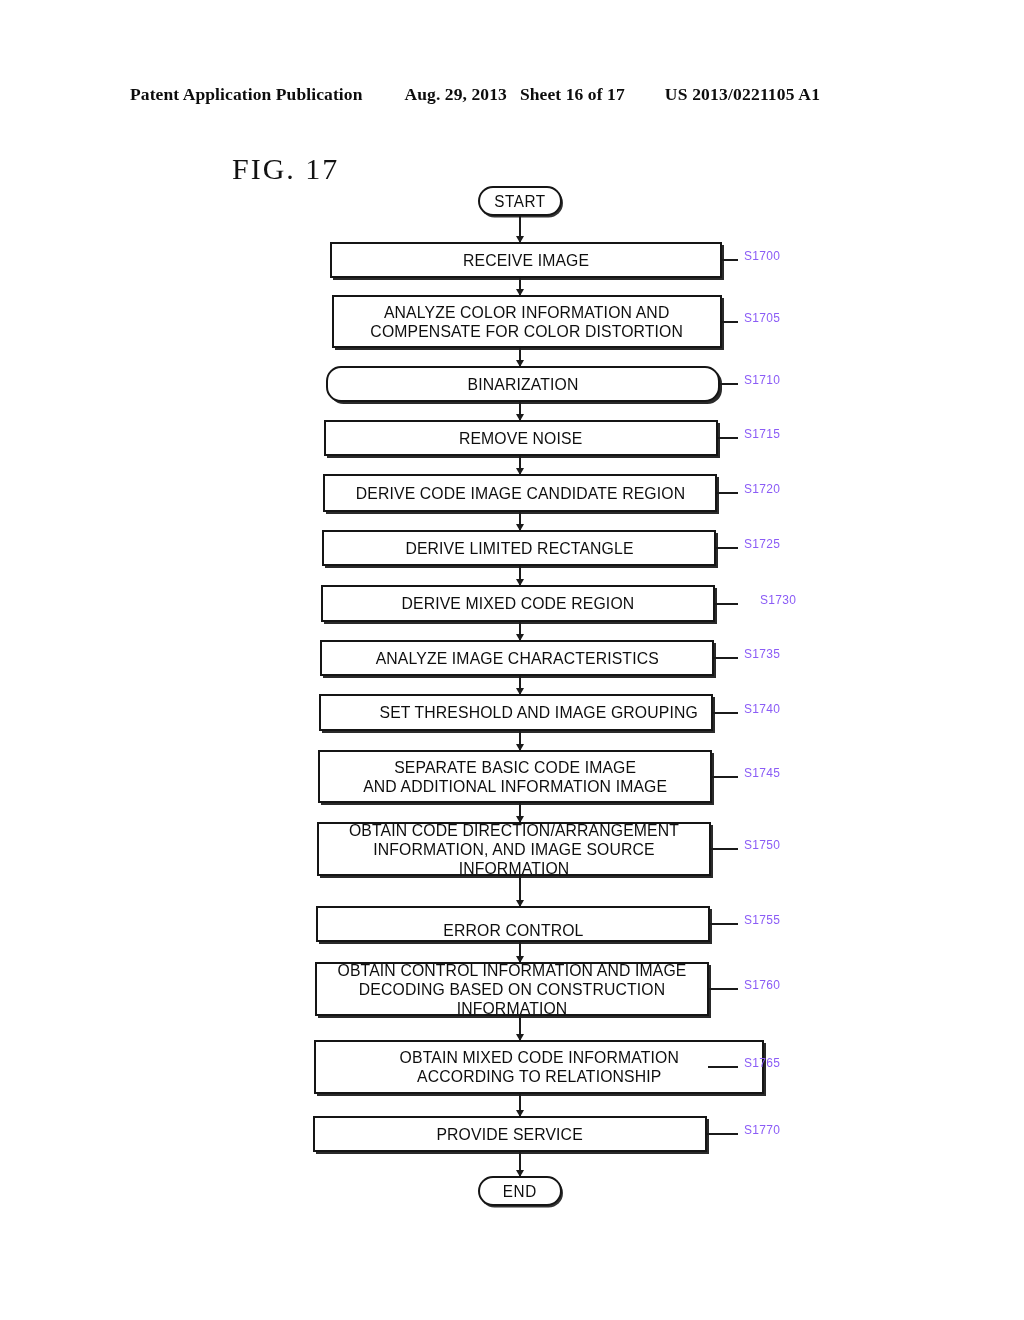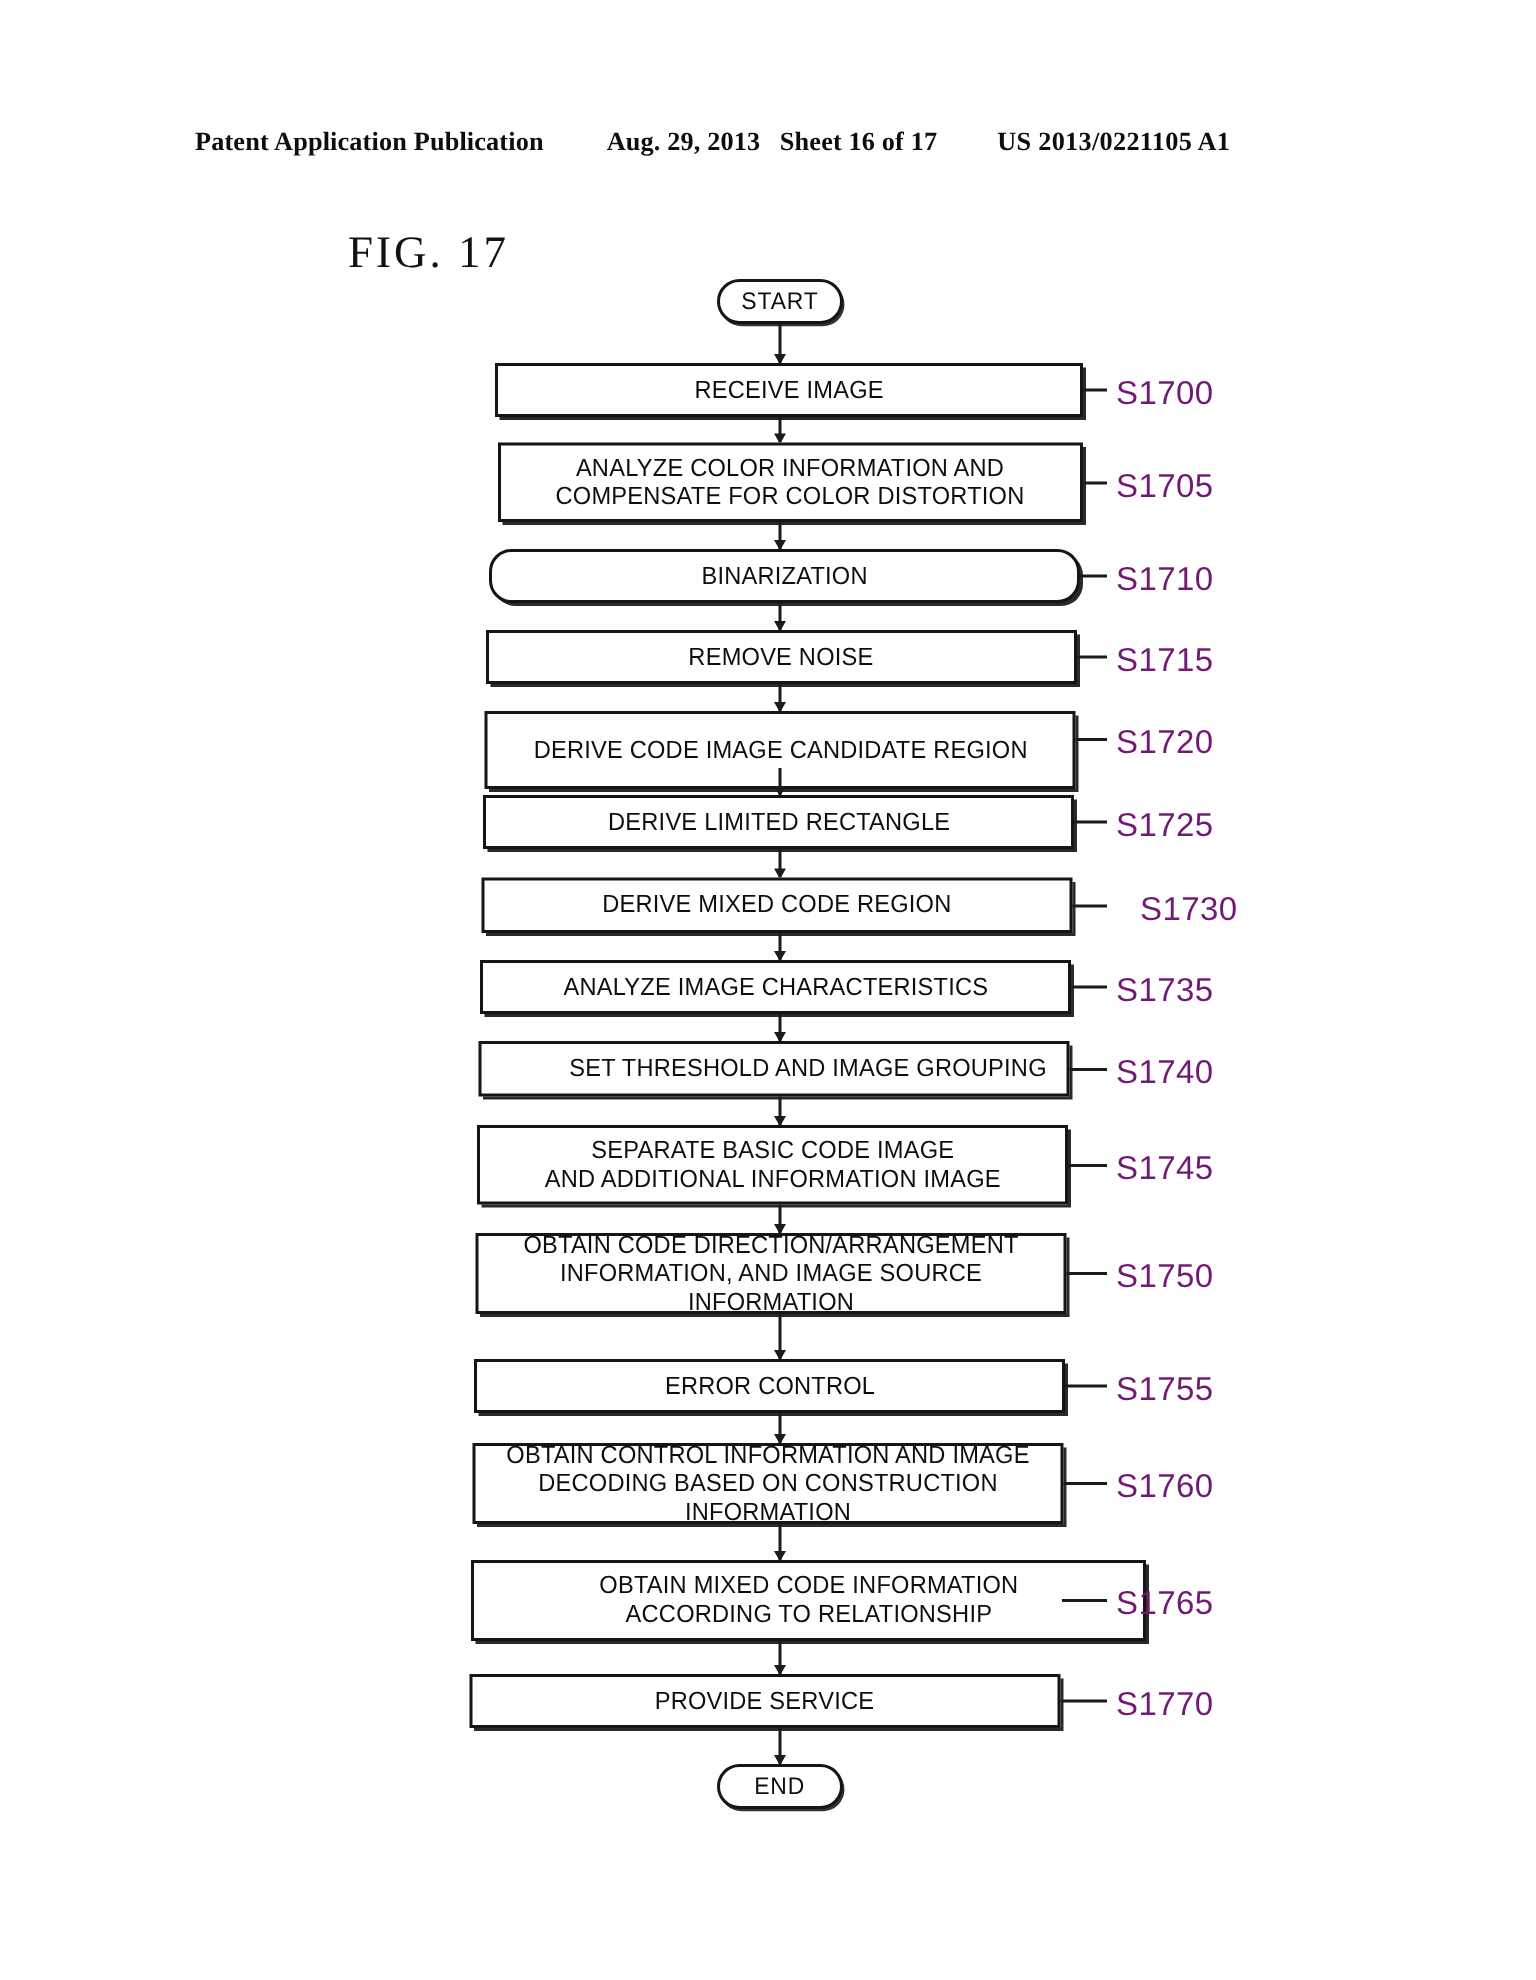--- a/index.html
+++ b/index.html
@@ -106,23 +106,23 @@
     height: 0;
     border-left: 4px solid transparent;
     border-right: 4px solid transparent;
     border-top: 7px solid #1b1b1b;
   }
 
   
   .step-label {
     position: absolute;
     font-family: "Liberation Sans", sans-serif;
-    font-size: 22px;
+    font-size: 12px;
     letter-spacing: 0.3px;
-    color: #701a75;
+    color: #8b5cf6;
     white-space: nowrap;
   }
   .leader {
     position: absolute;
     height: 2px;
     background: #1b1b1b;
   }
 </style>
 </head>
 <body>
@@ -159,21 +159,21 @@
     </div>
     <div class="leader" style="left: 720px; top: 383px; width: 18px;"></div>
     <div class="step-label" style="left: 744px; top: 373px;">S1710</div>
     <div class="connector" style="left: 519px; top: 402px; height: 18px;"></div>
     <div class="node" style="left: 324px; top: 420px; width: 394px; height: 36px;">
       <span class="node-text">REMOVE NOISE</span>
     </div>
     <div class="leader" style="left: 718px; top: 437px; width: 20px;"></div>
     <div class="step-label" style="left: 744px; top: 427px;">S1715</div>
     <div class="connector" style="left: 519px; top: 456px; height: 18px;"></div>
-    <div class="node" style="left: 323px; top: 474px; width: 394px; height: 52px;">
+    <div class="node" style="left: 323px; top: 474px; width: 394px; height: 38px;">
       <span class="node-text">DERIVE CODE IMAGE CANDIDATE REGION</span>
     </div>
     <div class="leader" style="left: 717px; top: 492px; width: 21px;"></div>
     <div class="step-label" style="left: 744px; top: 482px;">S1720</div>
     <div class="connector" style="left: 519px; top: 512px; height: 18px;"></div>
     <div class="node" style="left: 322px; top: 530px; width: 394px; height: 36px;">
       <span class="node-text">DERIVE LIMITED RECTANGLE</span>
     </div>
     <div class="leader" style="left: 716px; top: 547px; width: 22px;"></div>
     <div class="step-label" style="left: 744px; top: 537px;">S1725</div>
@@ -203,21 +203,21 @@
     <div class="leader" style="left: 712px; top: 775.5px; width: 26px;"></div>
     <div class="step-label" style="left: 744px; top: 765.5px;">S1745</div>
     <div class="connector" style="left: 519px; top: 803px; height: 19px;"></div>
     <div class="node" style="left: 317px; top: 822px; width: 394px; height: 54px;">
       <span class="node-text">OBTAIN CODE DIRECTION/ARRANGEMENT
 INFORMATION, AND IMAGE SOURCE INFORMATION</span>
     </div>
     <div class="leader" style="left: 711px; top: 848px; width: 27px;"></div>
     <div class="step-label" style="left: 744px; top: 838px;">S1750</div>
     <div class="connector" style="left: 519px; top: 876px; height: 30px;"></div>
-    <div class="node" style="left: 316px; top: 906px; width: 394px; height: 36px;">
+    <div class="node" style="left: 316px; top: 906px; width: 394px; height: 36px; align-items: flex-end;">
       <span class="node-text">ERROR CONTROL</span>
     </div>
     <div class="leader" style="left: 710px; top: 923px; width: 28px;"></div>
     <div class="step-label" style="left: 744px; top: 913px;">S1755</div>
     <div class="connector" style="left: 519px; top: 942px; height: 20px;"></div>
     <div class="node" style="left: 315px; top: 962px; width: 394px; height: 54px;">
       <span class="node-text">OBTAIN CONTROL INFORMATION AND IMAGE
 DECODING BASED ON CONSTRUCTION INFORMATION</span>
     </div>
     <div class="leader" style="left: 709px; top: 988px; width: 29px;"></div>

